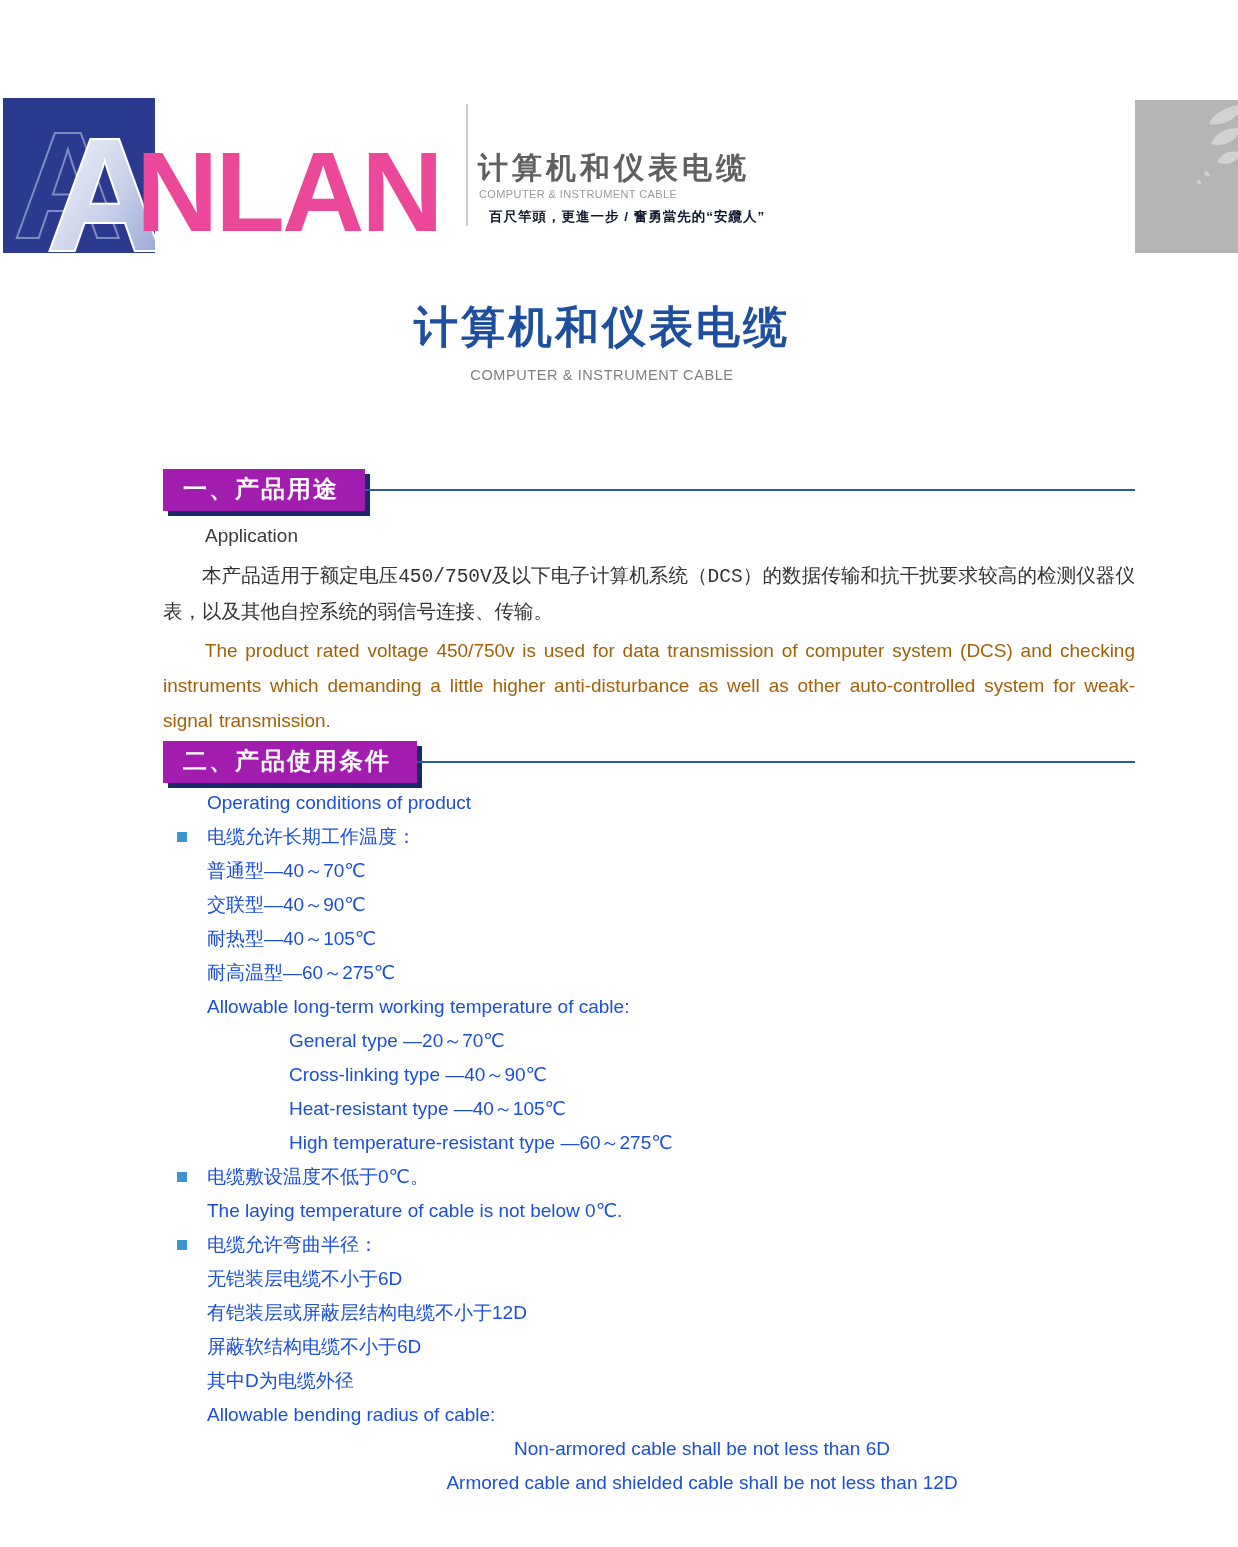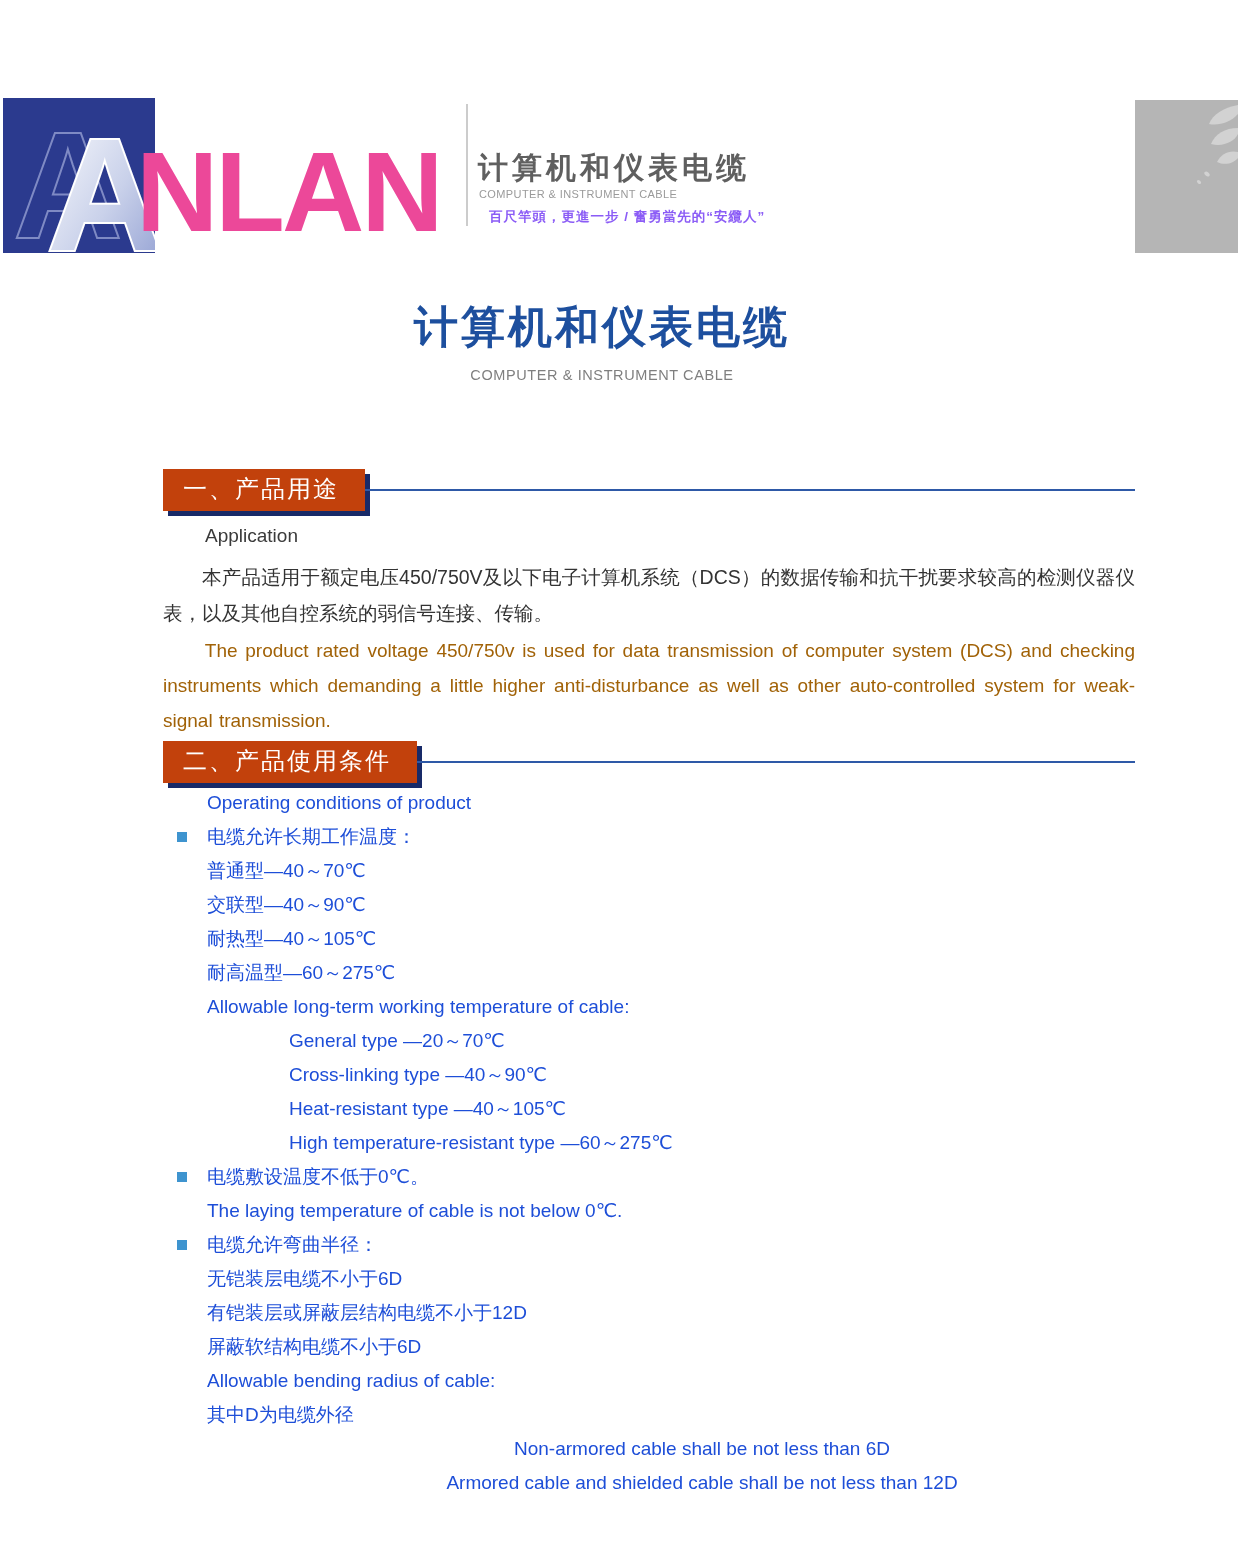--- a/index.html
+++ b/index.html
@@ -33,21 +33,21 @@
   .hdr-title-cn {
     position: absolute; left: 478px; top: 148px;
     font-size: 30px; font-weight: bold; letter-spacing: 4px; color: #5f5f5f;
   }
   .hdr-title-en {
     position: absolute; left: 479px; top: 188px;
     font-size: 11px; color: #9a9a9a; letter-spacing: 0.4px;
   }
   .hdr-tagline {
     position: absolute; left: 489px; top: 208px;
-    font-size: 13.5px; font-weight: bold; color: #8b5cf6; letter-spacing: 1px;
+    font-size: 13.5px; font-weight: bold; color: #0f172a; letter-spacing: 1px;
   }
   .leaf-block {
     position: absolute; left: 1135px; top: 100px;
     width: 103px; height: 153px; background: #b5b5b5; overflow: hidden;
   }
 
   
   .main-title-wrap {
     position: absolute; left: 0; top: 298px; width: 1204px; text-align: center;
   }
@@ -58,36 +58,36 @@
     margin-top: 10px; font-size: 14.5px; letter-spacing: 0.6px; color: #7f7f7f;
   }
 
   
   .section { position: absolute; left: 163px; width: 972px; }
   #section-1 { top: 472px; }
   #section-2 { top: 744px; }
 
   .sec-head { display: flex; align-items: center; height: 41px; }
   .sec-box {
-    background: #c2410c;
+    background: #a21caf;
     box-shadow: 5px 5px 0 #182a68;
     color: #ffffff;
-    font-size: 24px; font-weight: normal; letter-spacing: 2px;
+    font-size: 24px; font-weight: bold; letter-spacing: 2px;
     padding: 4px 26px 6px 20px;
     white-space: nowrap;
     margin-bottom: 5px;
   }
   .sec-line { flex: 1; height: 2px; background: #2e59a7; margin-bottom: 5px; }
 
   .sub-label { margin-top: 6px; padding-left: 42px; font-size: 19px; line-height: 34px; color: #3a3a3a; }
 
   .para-cn {
     margin-top: 6px;
     font-size: 19.5px; line-height: 36px; color: #333333;
-    text-align: justify; text-indent: 2em;
+    text-align: justify; text-indent: 2em; font-family: Liberation Mono, monospace;
   }
   .para-en {
     margin-top: 2px;
     font-size: 19px; line-height: 35px; color: #a16207;
     text-align: justify; text-indent: 2.2em;
     word-spacing: 1px;
   }
 
   .cond-list { margin-top: 1px; }
   .cond-list .line {
@@ -184,20 +184,20 @@
       </div>
       <div class="line">The laying temperature of cable is not below 0℃.</div>
 
       <div class="line">
         <span class="sq"></span>
         <span>电缆允许弯曲半径：</span>
       </div>
       <div class="line">无铠装层电缆不小于6D</div>
       <div class="line">有铠装层或屏蔽层结构电缆不小于12D</div>
       <div class="line">屏蔽软结构电缆不小于6D</div>
+      <div class="line">其中D为电缆外径</div>
       <div class="line">Allowable bending radius of cable:</div>
-      <div class="line">其中D为电缆外径</div>
       <div class="line ind2">Non-armored cable shall be not less than 6D</div>
       <div class="line ind2">Armored cable and shielded cable shall be not less than 12D</div>
     </div>
   </div>
 
 </div>
 
 </body></html>

